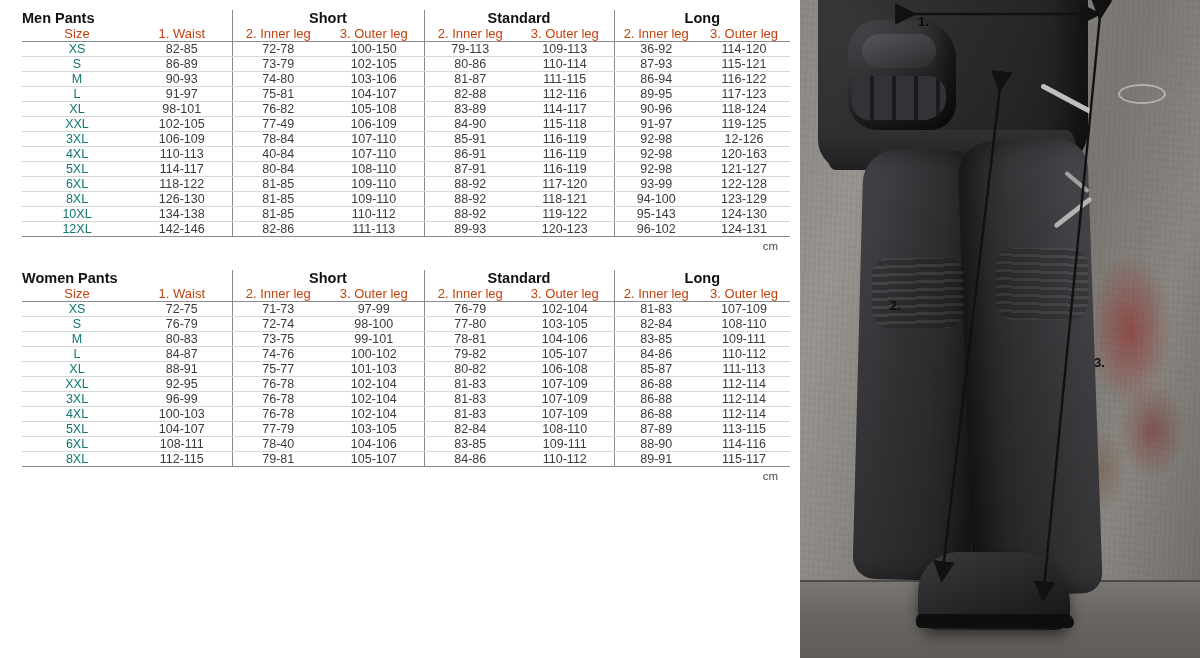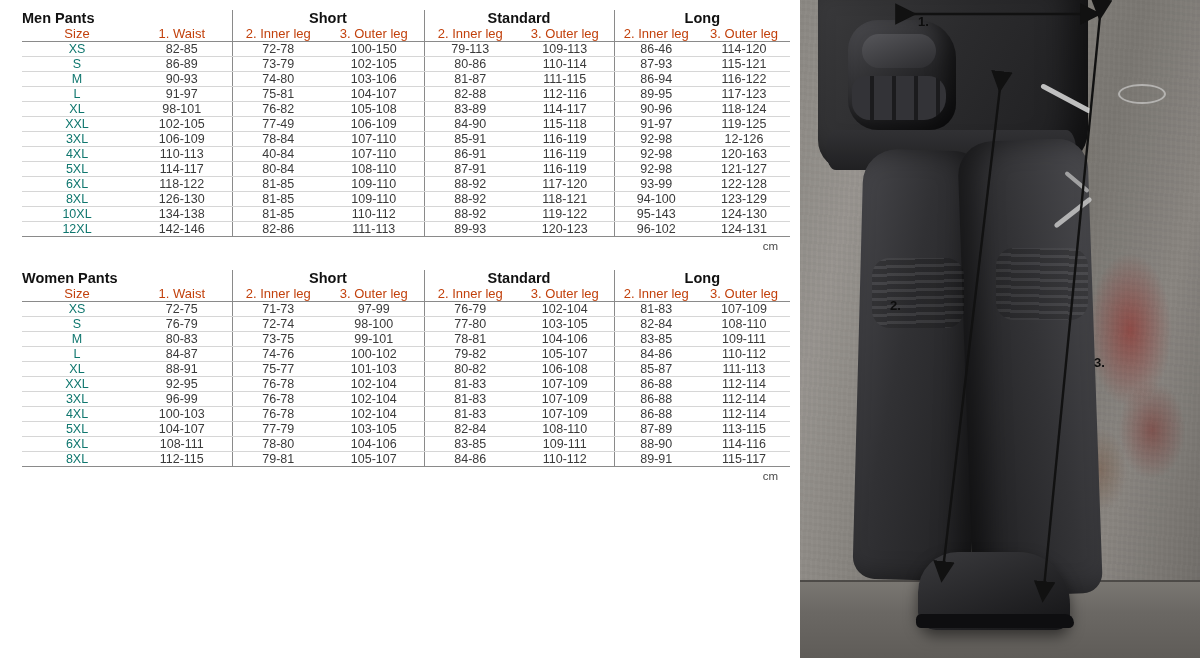--- a/index.html
+++ b/index.html
@@ -304,21 +304,21 @@
           </tr>
         </thead>
         <tbody>
           <tr>
             <td class="cell size">XS</td>
             <td class="cell">82-85</td>
             <td class="cell sep-l">72-78</td>
             <td class="cell">100-150</td>
             <td class="cell sep-l">79-113</td>
             <td class="cell">109-113</td>
-            <td class="cell sep-l">86-46</td>
+            <td class="cell sep-l">36-92</td>
             <td class="cell">114-120</td>
           </tr>
           <tr>
             <td class="cell size">S</td>
             <td class="cell">86-89</td>
             <td class="cell sep-l">73-79</td>
             <td class="cell">102-105</td>
             <td class="cell sep-l">80-86</td>
             <td class="cell">110-114</td>
             <td class="cell sep-l">87-93</td>
@@ -556,21 +556,21 @@
             <td class="cell sep-l">77-79</td>
             <td class="cell">103-105</td>
             <td class="cell sep-l">82-84</td>
             <td class="cell">108-110</td>
             <td class="cell sep-l">87-89</td>
             <td class="cell">113-115</td>
           </tr>
           <tr>
             <td class="cell size">6XL</td>
             <td class="cell">108-111</td>
-            <td class="cell sep-l">78-80</td>
+            <td class="cell sep-l">78-40</td>
             <td class="cell">104-106</td>
             <td class="cell sep-l">83-85</td>
             <td class="cell">109-111</td>
             <td class="cell sep-l">88-90</td>
             <td class="cell">114-116</td>
           </tr>
           <tr>
             <td class="cell size">8XL</td>
             <td class="cell">112-115</td>
             <td class="cell sep-l">79-81</td>

